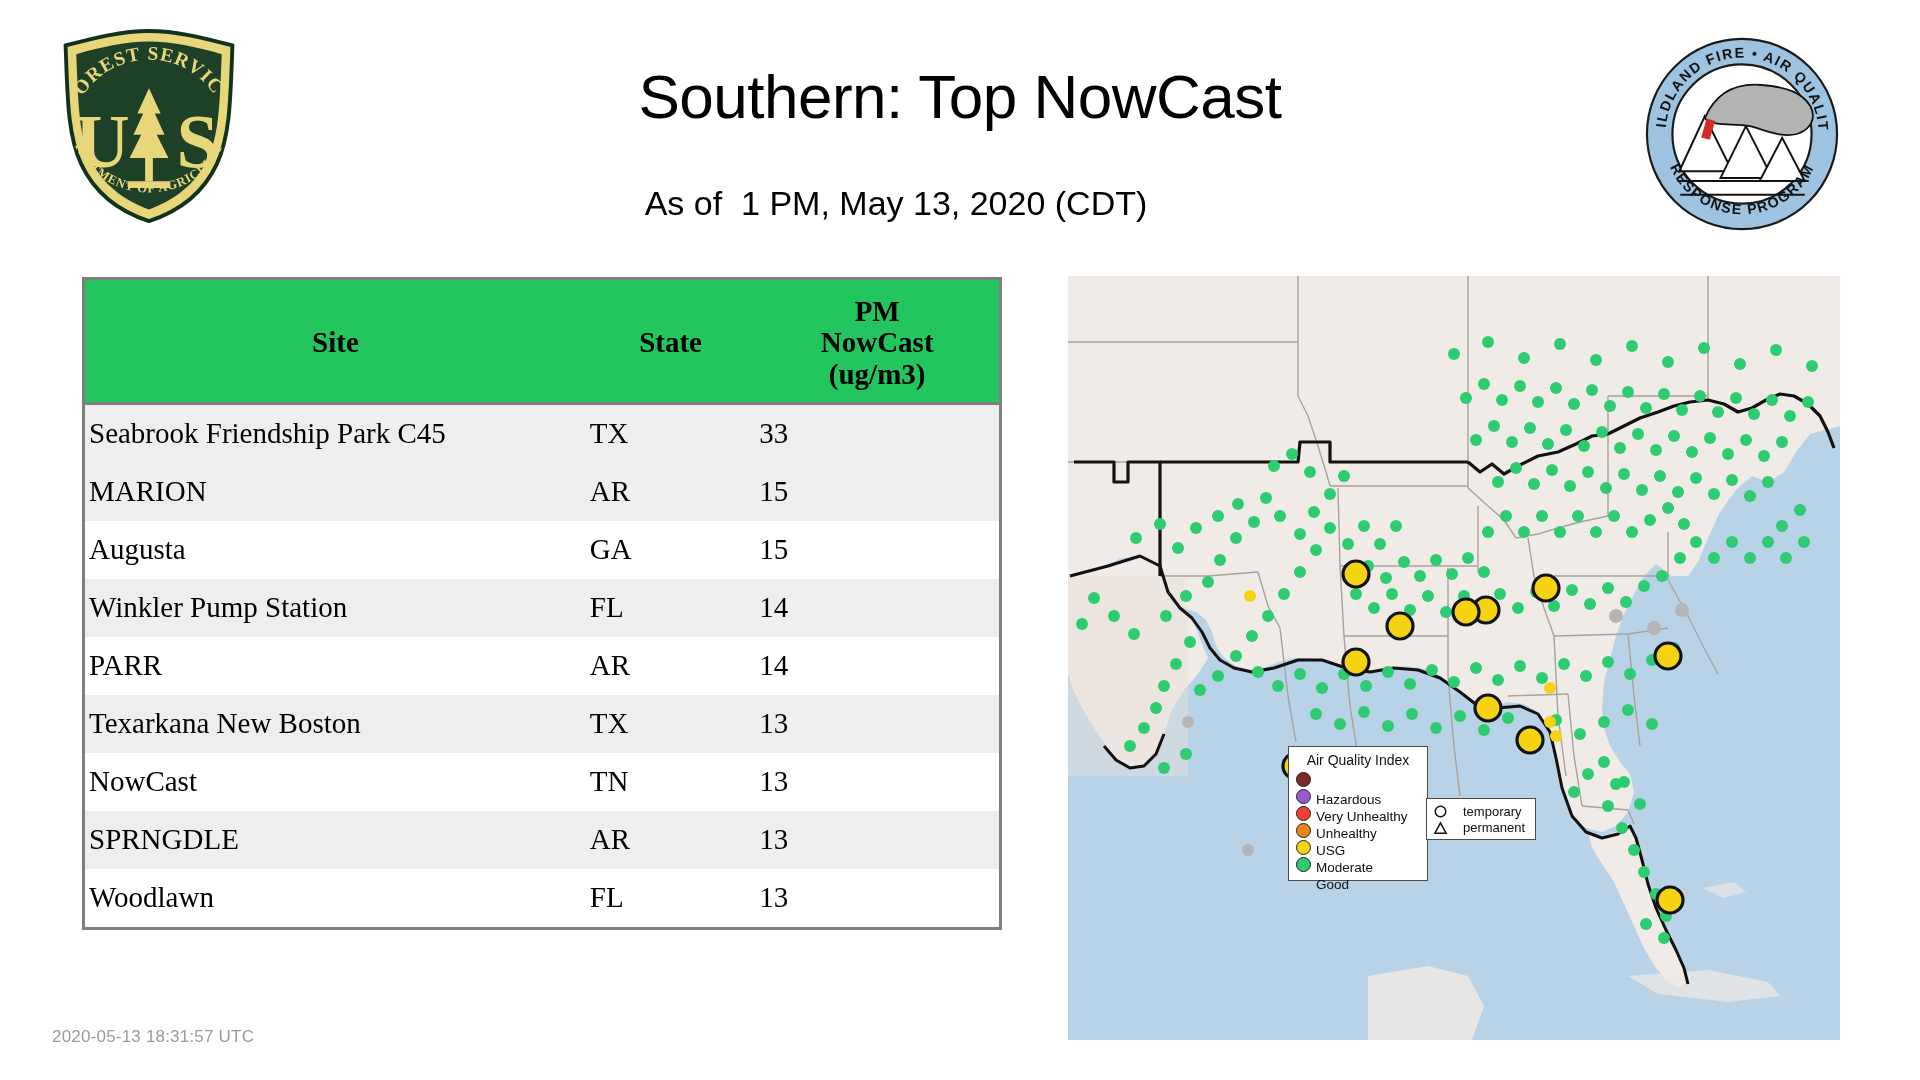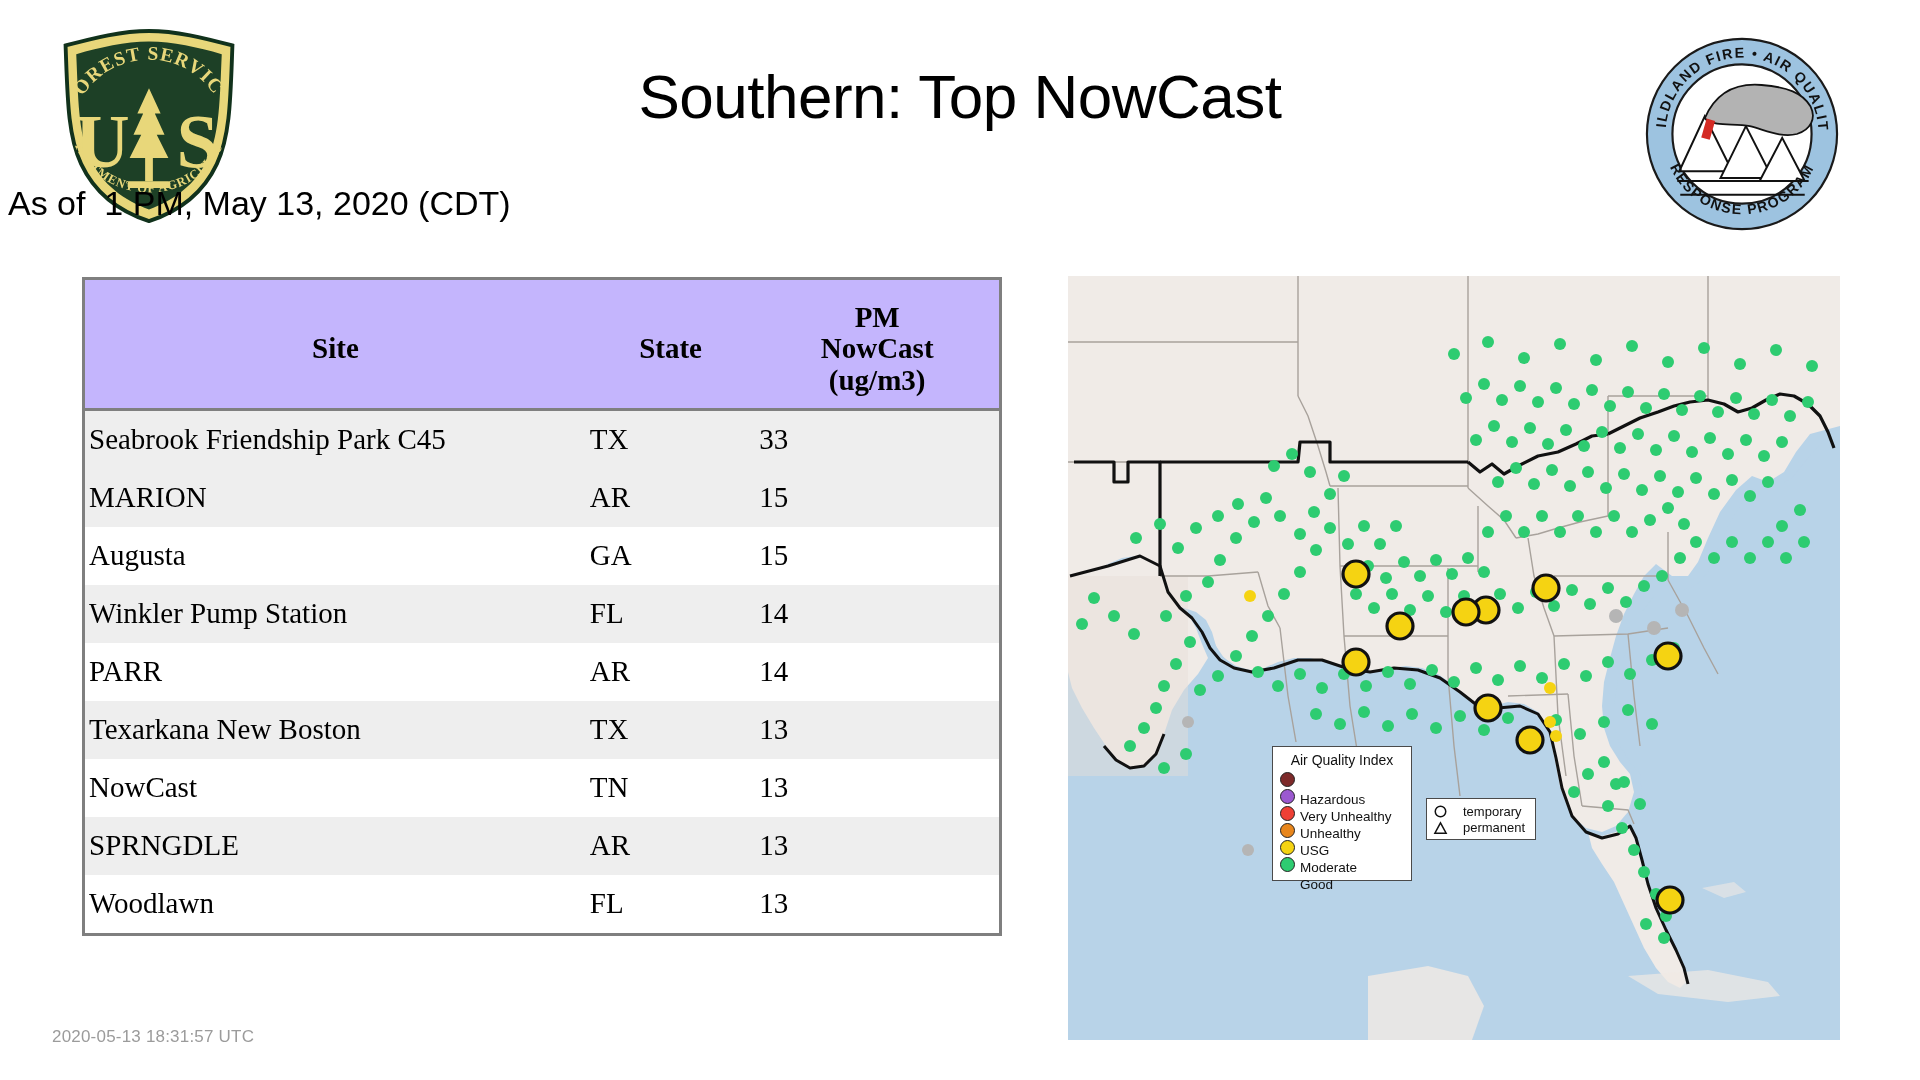--- a/index.html
+++ b/index.html
@@ -14,42 +14,42 @@
   
   #usfs-logo{position:absolute;left:52px;top:28px;width:194px;height:196px;}
   #wfaqrp-logo{position:absolute;left:1644px;top:36px;width:196px;height:196px;}
 
   #page-title{
     position:absolute;left:0;top:62px;width:1920px;text-align:center;
     font-size:62px;line-height:70px;color:#000;font-weight:400;
     letter-spacing:-0.5px;
   }
   #page-subtitle{
-    position:absolute;left:8px;top:182px;width:1792px;
+    position:absolute;left:0;top:182px;width:1792px;text-align:center;
     font-size:34px;line-height:42px;color:#000;font-weight:400;
     white-space:pre;
   }
 
   
   #aqi-table-wrap{
     position:absolute;left:82px;top:277px;width:920px;
     border:3px solid #7f7f7f;
     box-sizing:border-box;
     background:#ffffff;
   }
   table.aqi{
     border-collapse:collapse;width:100%;
     font-family:"Liberation Serif", serif;
   }
   table.aqi thead th{
-    background:#c4b5fd;
+    background:#22c55e;
     font-weight:bold;font-size:29px;
     color:#000;
     text-align:center;
-    padding:22px 4px 12px 4px;
+    padding:16px 4px 12px 4px;
     border-bottom:3px solid #7f7f7f;
     vertical-align:middle;
     line-height:1.08;
   }
   table.aqi thead th.c-site{width:505px;}
   table.aqi thead th.c-state{width:165px;}
   table.aqi thead th.c-pm{width:240px;}
   table.aqi tbody td{
     font-size:29px;color:#000;text-align:left;
     padding:12px 4px;border:0;
@@ -68,21 +68,21 @@
     position:absolute;left:1068px;top:276px;width:772px;height:764px;
     background:#b8d3e8;
     overflow:hidden;
   }
   #map-svg{position:absolute;left:0;top:0;width:772px;height:764px;display:block;}
 
   .legend-box{
     position:absolute;background:#ffffff;border:1.5px solid #4a4a4a;
     font-family:"Liberation Sans", sans-serif;
   }
-  #aqi-legend{left:204px;top:470px;width:124px;padding:5px 7px 7px 7px;}
+  #aqi-legend{left:220px;top:470px;width:124px;padding:5px 7px 7px 7px;}
   #aqi-legend .lg-title{font-size:14px;color:#111;text-align:center;margin-bottom:3px;}
   #aqi-legend .lg-row{display:flex;align-items:center;height:17px;}
   #aqi-legend .lg-dot{
     width:13px;height:13px;border-radius:50%;
     border:1.3px solid #222;margin-right:5px;flex:0 0 auto;
   }
   #aqi-legend .lg-label{font-size:13.5px;color:#111;white-space:nowrap;margin-top:40px;}
 
   #marker-legend{left:358px;top:522px;width:96px;padding:4px 6px;}
   #marker-legend .mk-row{display:flex;align-items:center;height:16px;gap:12px;}

